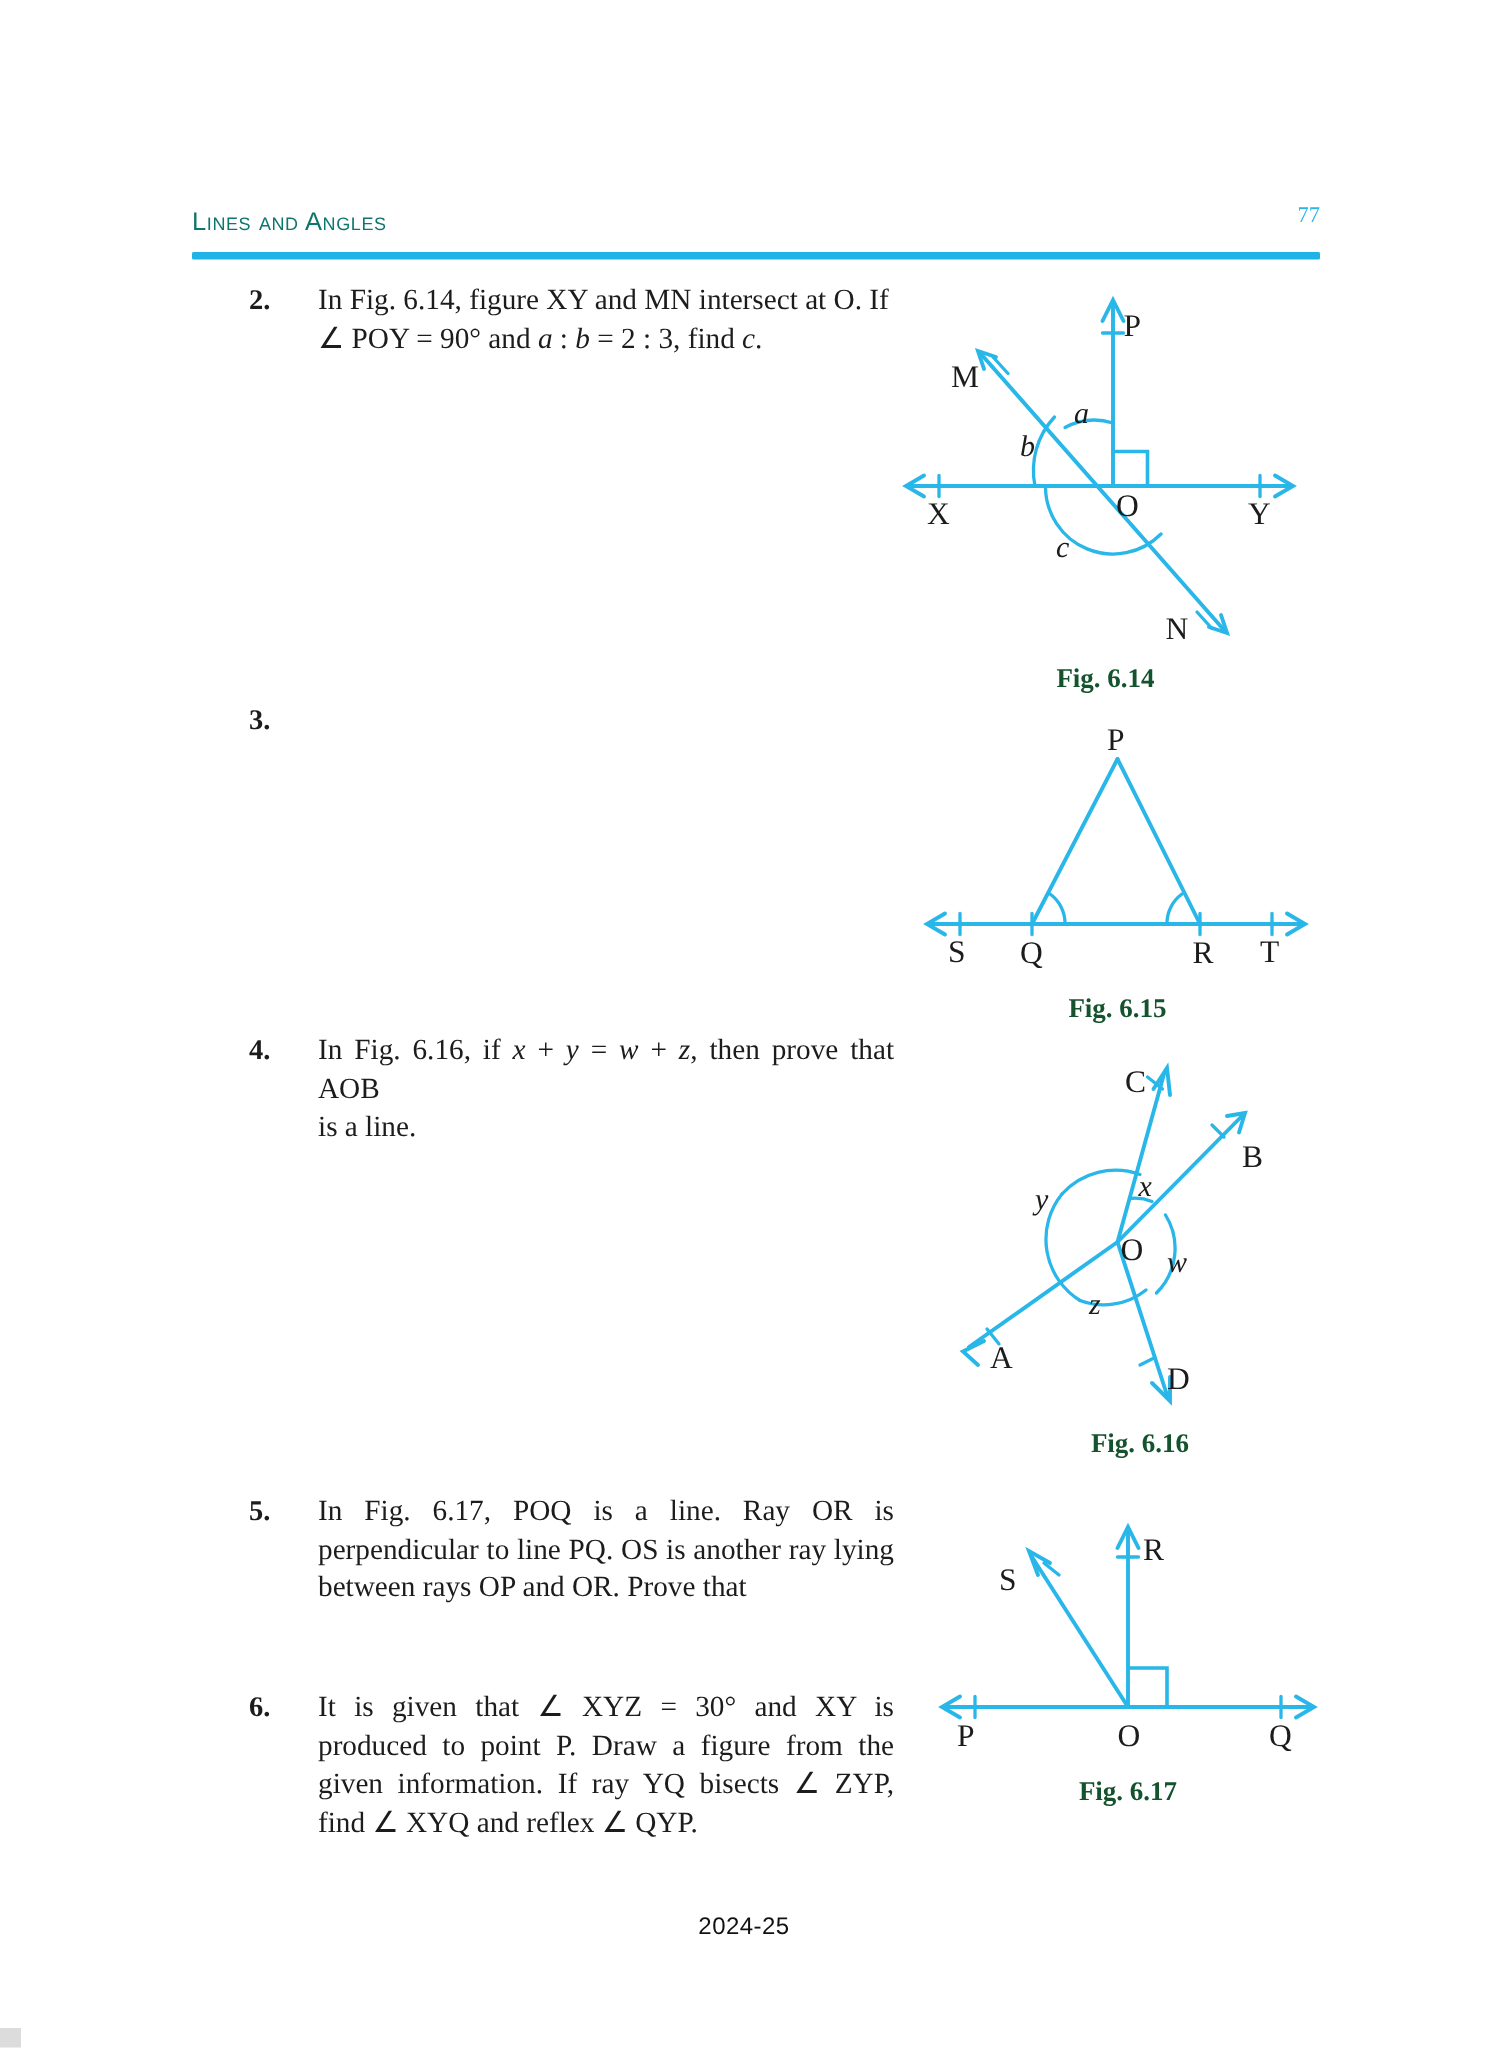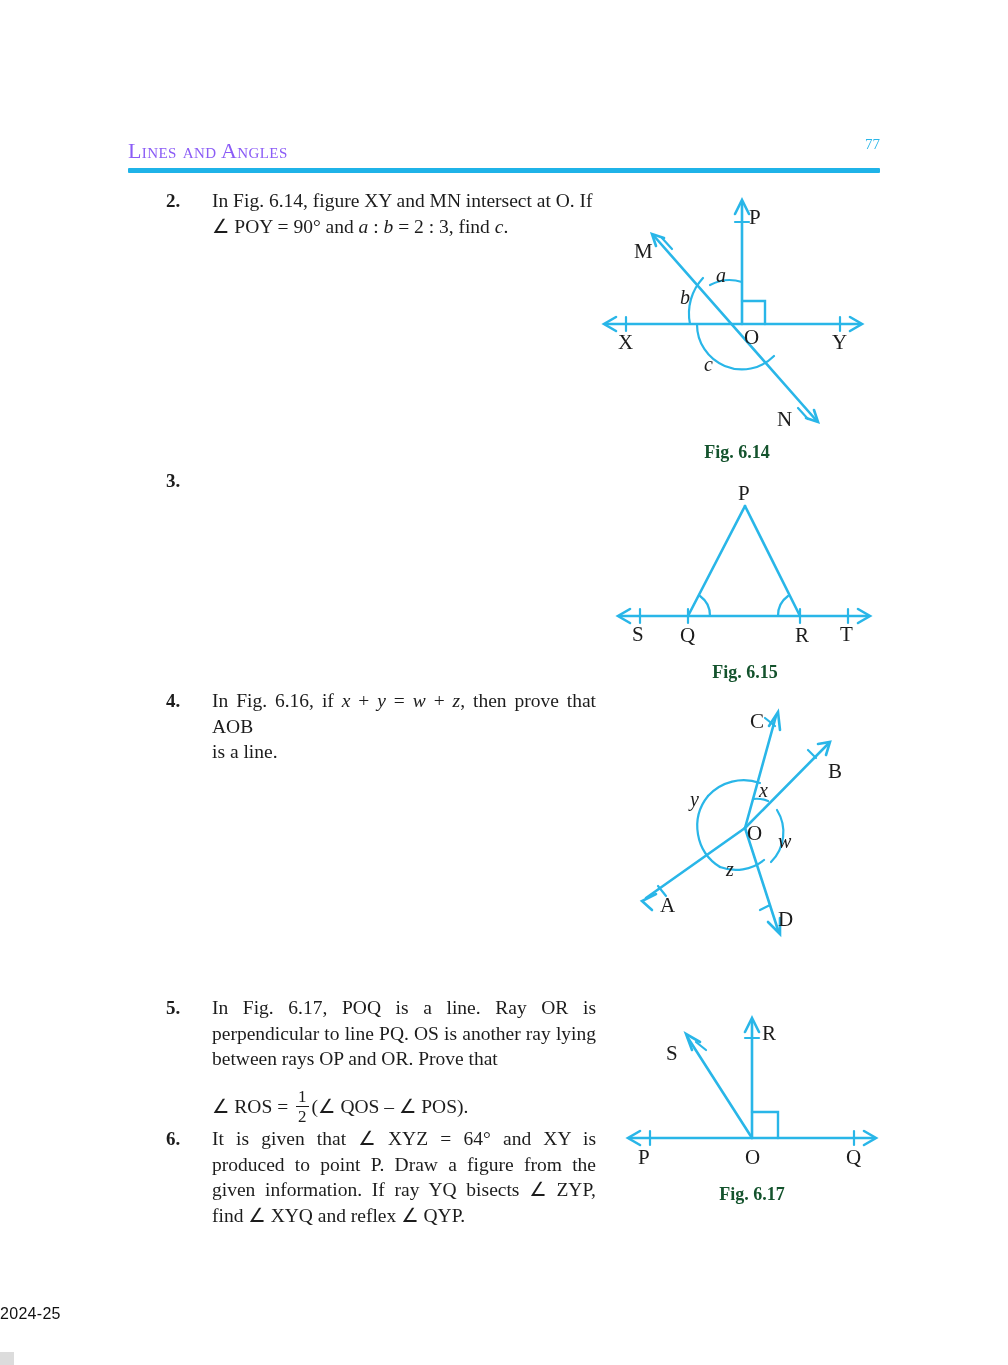--- a/index.html
+++ b/index.html
@@ -28,25 +28,25 @@
     position: absolute;
     left: 128px;
     top: 138px;
     width: 752px;
     height: 30px;
   }
   .header-title {
     position: absolute;
     left: 0;
     top: 0;
-    font-size: 22px;
+    font-size: 17px;
     font-variant: small-caps;
     letter-spacing: 0.4px;
-    color: #8b5cf6;
-    font-family: Liberation Serif, serif;
+    color: #0f766e;
+    font-family: Liberation Sans, sans-serif;
     white-space: nowrap;
   }
   .header-pageno {
     position: absolute;
     right: 0;
     top: -2px;
     font-size: 15px;
     color: #29b6e8;
     font-family: "Liberation Serif", serif;
   }
@@ -128,22 +128,23 @@
     font-family: "Liberation Serif", serif;
     font-size: 20px;
     font-style: italic;
     fill: #1c1c1c;
   }
 
   
   .footer {
     position: absolute;
     left: 0;
-    top: 1305px;
+    top: 1276px;
     width: 992px;
+    text-align: center;
     font-family: "Liberation Sans", sans-serif;
     font-size: 16px;
     color: #111;
     letter-spacing: 0.3px;
   }
   .edge-mark {
     position: absolute;
     left: 0;
     top: 1352px;
     width: 14px;
@@ -281,29 +282,27 @@
       <text class="lbl" x="130" y="28">C</text>
       <text class="lbl" x="208" y="78">B</text>
       <text class="lbl" x="40" y="212">A</text>
       <text class="lbl" x="158" y="226">D</text>
       <text class="lbl" x="127" y="140">O</text>
       <text class="lbl-it" x="139" y="97">x</text>
       <text class="lbl-it" x="70" y="106">y</text>
       <text class="lbl-it" x="106" y="176">z</text>
       <text class="lbl-it" x="158" y="148">w</text>
     </svg>
+    <div class="figcap" style="top:252px;">Fig. 6.16</div>
   </div>
 
   <div class="qblock" style="left:166px; top:995px; width:430px;">
     <span class="qnum">5.</span>
     <div class="qtext">
       <span>In Fig. 6.17, POQ is a line. Ray OR is perpendicular to line PQ. OS is another ray lying between rays OP and OR. Prove that</span>
-      <div style="margin-top:16px;">
-        <span>∠ ROS = </span><span class="frac"><span class="num">1</span><span class="bar"></span><span class="den">2</span></span><span>(∠ QOS – ∠ POS).</span>
-      </div>
     </div>
   </div>
 
   <div class="figure" style="left:612px; top:1002px; width:280px; height:200px;">
     <svg width="280" height="200" viewBox="0 0 280 200">
       <g stroke="#29b6e8" stroke-width="2.6" fill="none" stroke-linecap="round">
 
         <line x1="18" y1="136" x2="262" y2="136"></line>
         <polyline points="28,129 16,136 28,143"></polyline>
         <polyline points="252,129 264,136 252,143"></polyline>
@@ -324,19 +323,19 @@
       <text class="lbl" x="54" y="58">S</text>
       <text class="lbl" x="26" y="162">P</text>
       <text class="lbl" x="133" y="162">O</text>
       <text class="lbl" x="234" y="162">Q</text>
     </svg>
     <div class="figcap" style="top:182px;">Fig. 6.17</div>
   </div>
 
   <div class="qblock" style="left:166px; top:1126px; width:430px;">
     <span class="qnum">6.</span>
-    <div class="qtext">It is given that ∠ XYZ = 64° and XY is produced to point P. Draw a figure from the given information. If ray YQ bisects ∠ ZYP, find ∠ XYQ and reflex ∠ QYP.</div>
+    <div class="qtext">It is given that ∠ XYZ = 30° and XY is produced to point P. Draw a figure from the given information. If ray YQ bisects ∠ ZYP, find ∠ XYQ and reflex ∠ QYP.</div>
   </div>
 
   <div class="footer">2024-25</div>
   <div class="edge-mark"></div>
 
 </div>
 
 </body></html>

